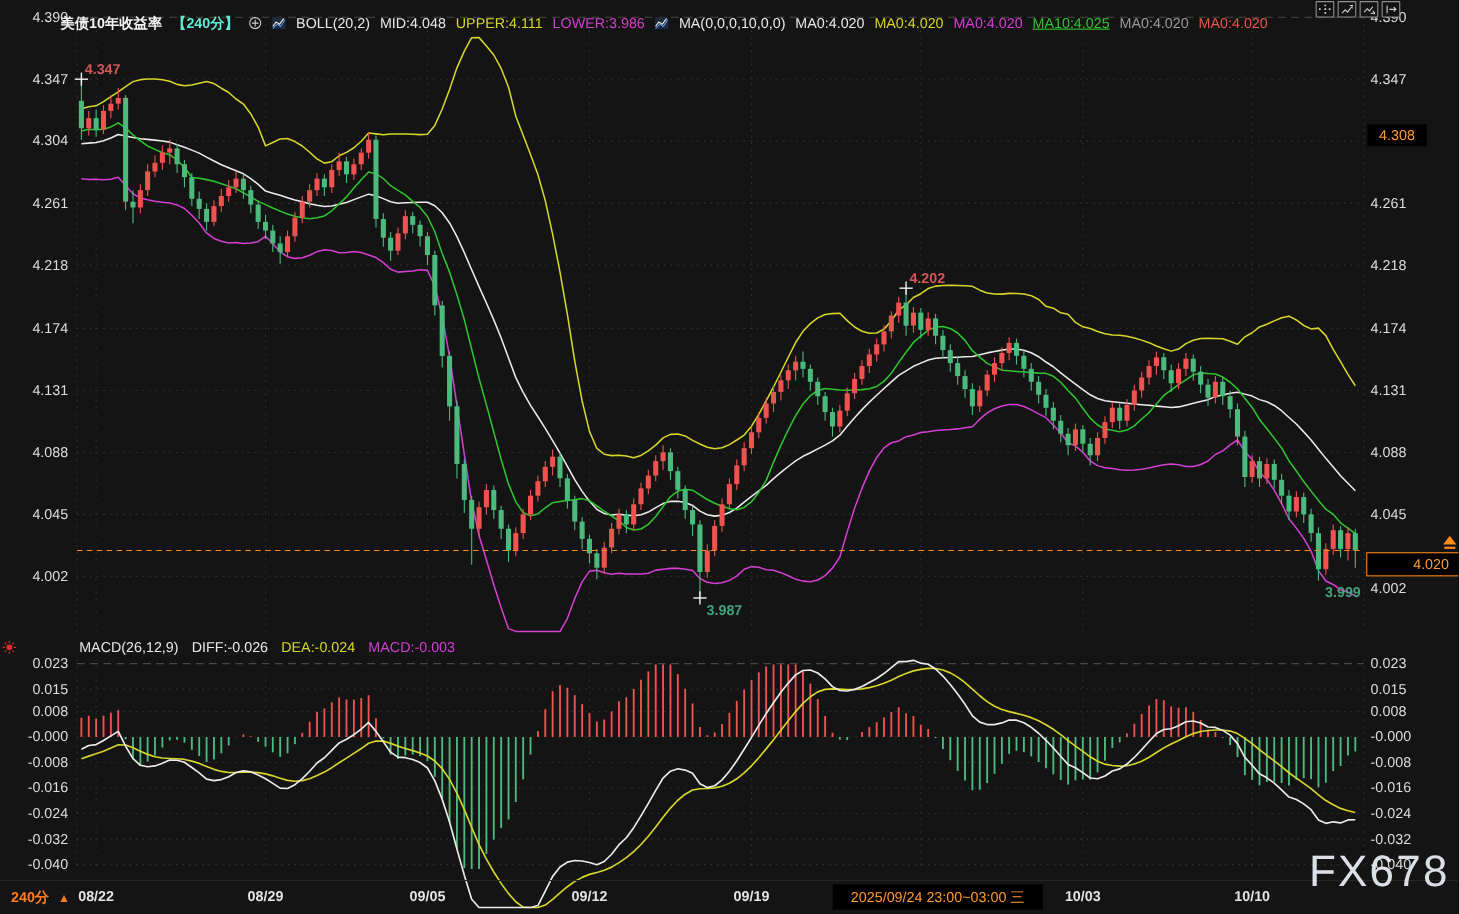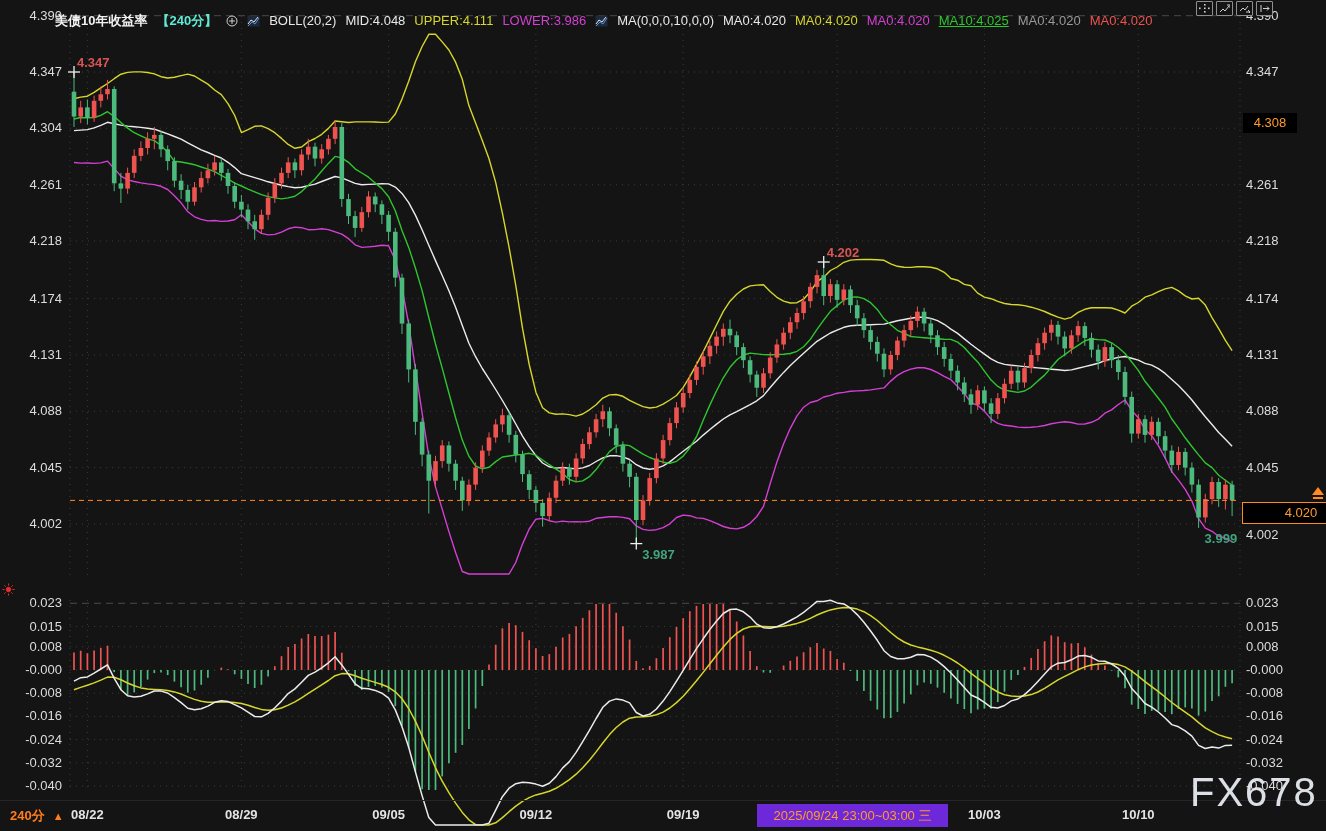--- a/index.html
+++ b/index.html
@@ -24,21 +24,21 @@
               background:#000;color:#ff9a2e;}
   #badge-last{left:1242px;width:56px;height:20px;line-height:20px;text-align:center;
               background:#000;color:#ff9a2e;border:1px solid #ff8a1e;padding-left:30px;}
   #macd-legend{position:absolute;left:72px;top:581px;display:flex;gap:12px;font-size:13px;z-index:5;}
   #macd-legend .w{color:#e8e8e8;} #macd-legend .y{color:#d6d62b;} #macd-legend .m{color:#d43fd4;}
   #time-axis{position:absolute;left:0;top:800px;width:1326px;height:31px;border-top:1px solid #262626;z-index:4;}
   #period{position:absolute;left:10px;top:6px;font-size:13px;font-weight:bold;color:#ff7d1a;}
   #period .arr{margin-left:8px;font-size:11px;}
   .tick{position:absolute;top:6px;transform:translateX(-50%);font-size:13px;font-weight:600;color:#e4e4e4;}
   #date-badge{position:absolute;left:757px;top:3px;width:191px;height:23px;line-height:23px;
-              background:#6d28d9;color:#ff9a2e;font-size:13px;text-align:center;}
+              background:#000000;color:#ff9a2e;font-size:13px;text-align:center;}
   #watermark{position:absolute;left:1190px;top:770px;font-size:40px;font-weight:500;
              color:#e7ebf2;letter-spacing:2px;opacity:.95;z-index:8;}
   .ann{position:absolute;font-size:13px;font-weight:bold;z-index:6;}
   .ann.high{color:#d85555;} .ann.low{color:#41a47c;}
   #red-ind{position:absolute;left:2px;top:582px;z-index:5;}
 </style>
 </head>
 <body>
 
 <div id="app">
@@ -754,20 +754,26 @@
   <div id="badge-last" class="badge" style="top: 502.37px;">4.020</div>
 
   <span id="red-ind">
     <svg width="13" height="13" viewBox="0 0 13 13">
         <g stroke="#e03030" fill="#e03030">
           <circle cx="6.5" cy="6.5" r="2.2"></circle>
           <path d="M6.5 0.5v2M6.5 10.5v2M0.5 6.5h2M10.5 6.5h2M2.3 2.3l1.4 1.4M9.3 9.3l1.4 1.4M10.7 2.3L9.3 3.7M3.7 9.3l-1.4 1.4" fill="none"></path>
         </g>
       </svg>
   </span>
+  <div id="macd-legend">
+    <span class="w">MACD(26,12,9)</span>
+    <span class="w">DIFF:-0.026</span>
+    <span class="y">DEA:-0.024</span>
+    <span class="m">MACD:-0.003</span>
+  </div>
 
   <div id="time-axis">
     <span id="period"><span>240分</span><span class="arr">▲</span></span>
     <span id="ticks"><div class="tick" style="left: 87.388px;">08/22</div><div class="tick" style="left: 241.35px;">08/29</div><div class="tick" style="left: 388.618px;">09/05</div><div class="tick" style="left: 535.886px;">09/12</div><div class="tick" style="left: 683.154px;">09/19</div><div class="tick" style="left: 984.384px;">10/03</div><div class="tick" style="left: 1138.35px;">10/10</div></span>
     <div id="date-badge">2025/09/24 23:00~03:00 三</div>
   </div>
 
   <div id="ann-layer">
       <div class="ann high" style="left: 77px; top: 55px;">4.347</div>
       <div class="ann high" style="left: 826.728px; top: 244.95px;">4.202</div>

